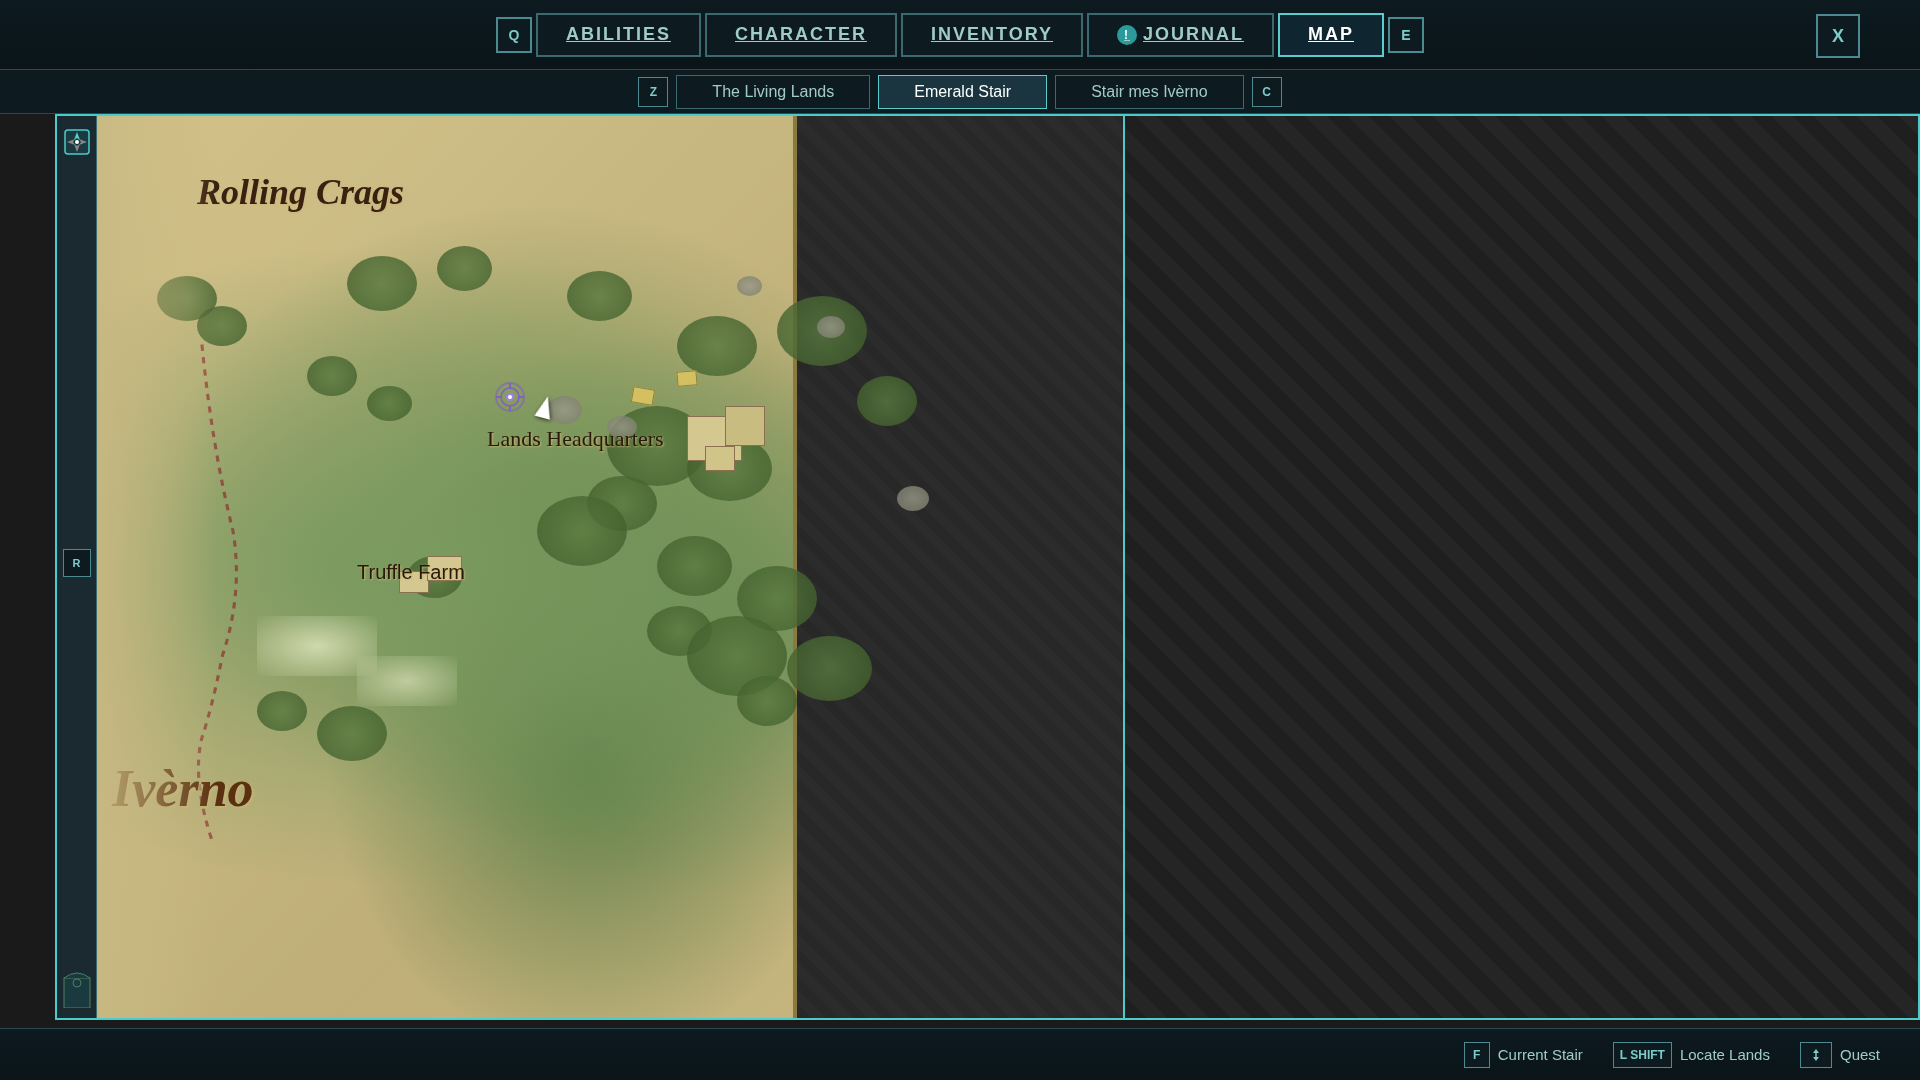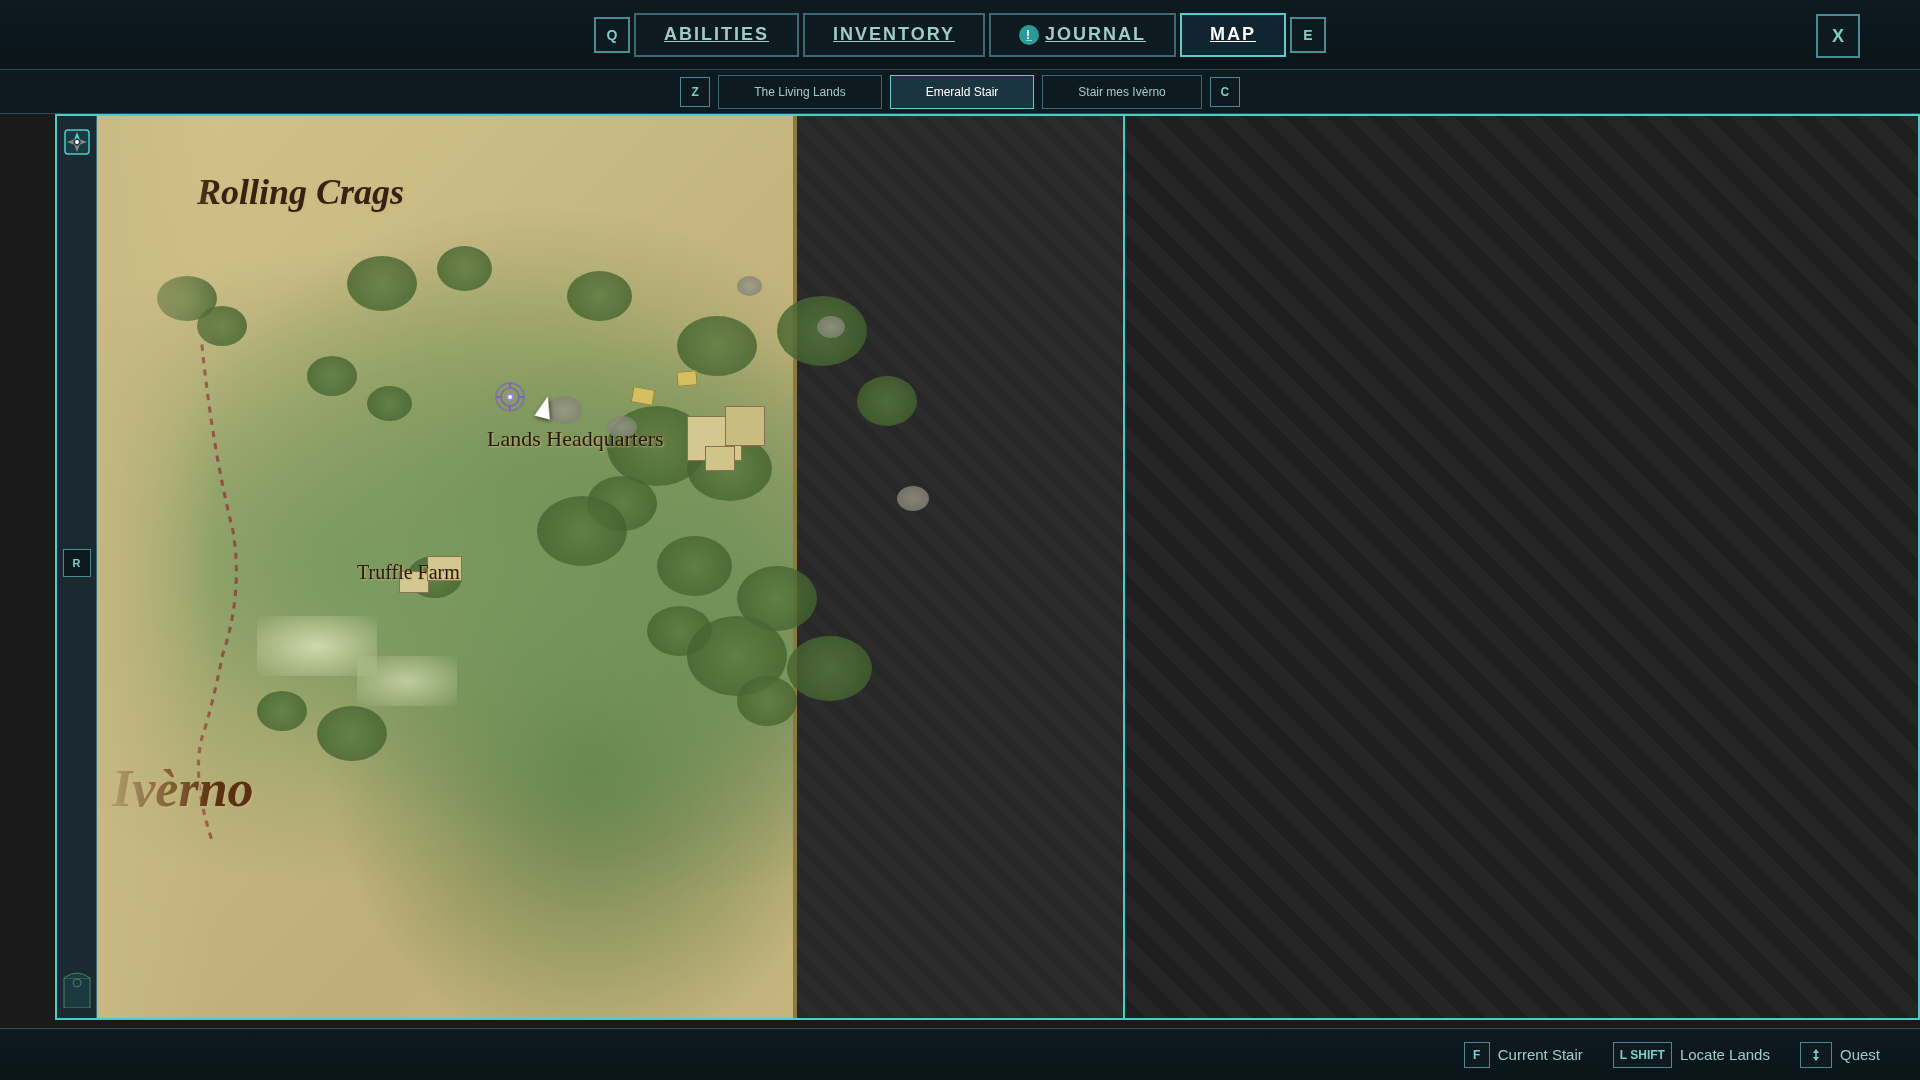--- a/index.html
+++ b/index.html
@@ -145,21 +145,21 @@
     }
 
     .sub-btn {
       height: 34px;
       padding: 0 35px;
       border: 1px solid #3a6a70;
       color: #a0ccc8;
       display: flex;
       align-items: center;
       justify-content: center;
-      font-size: 12px;
+      font-size: 16px;
       font-family: sans-serif;
       cursor: pointer;
       background: #0d1a1f;
     }
 
     .sub-btn.active {
       border: 1px solid #5acccc;
       color: #fff;
       background: #1a3540;
     }
@@ -296,21 +296,21 @@
       font-family: 'Georgia', serif;
       text-shadow: 1px 1px 2px rgba(200,180,120,0.9);
     }
 
     .map-label-truffle {
       position: absolute;
       top: 445px;
       left: 300px;
       font-size: 20px;
       color: #2a1808;
-      font-family: Liberation Serif, serif;
+      font-family: Liberation Sans, sans-serif;
       text-shadow: 1px 1px 2px rgba(200,180,120,0.9);
     }
 
     
     .player-marker {
       position: absolute;
       top: 263px;
       left: 435px;
       width: 36px;
       height: 36px;
@@ -402,20 +402,21 @@
     }
   </style>
 </head>
 <body>
 
 <div class="fps-display">60 FPS</div>
 
 <div id="top-bar">
   <div class="nav-key">Q</div>
   <div class="nav-btn">ABILITIES</div>
+  <div class="nav-btn">CHARACTER</div>
   <div class="nav-btn">INVENTORY</div>
   <div class="nav-btn nav-btn-journal">
     <span class="journal-badge">!</span>
     <span>JOURNAL</span>
   </div>
   <div class="nav-btn active">MAP</div>
   <div class="nav-key">E</div>
   <div class="x-btn">X</div>
 </div>
 

